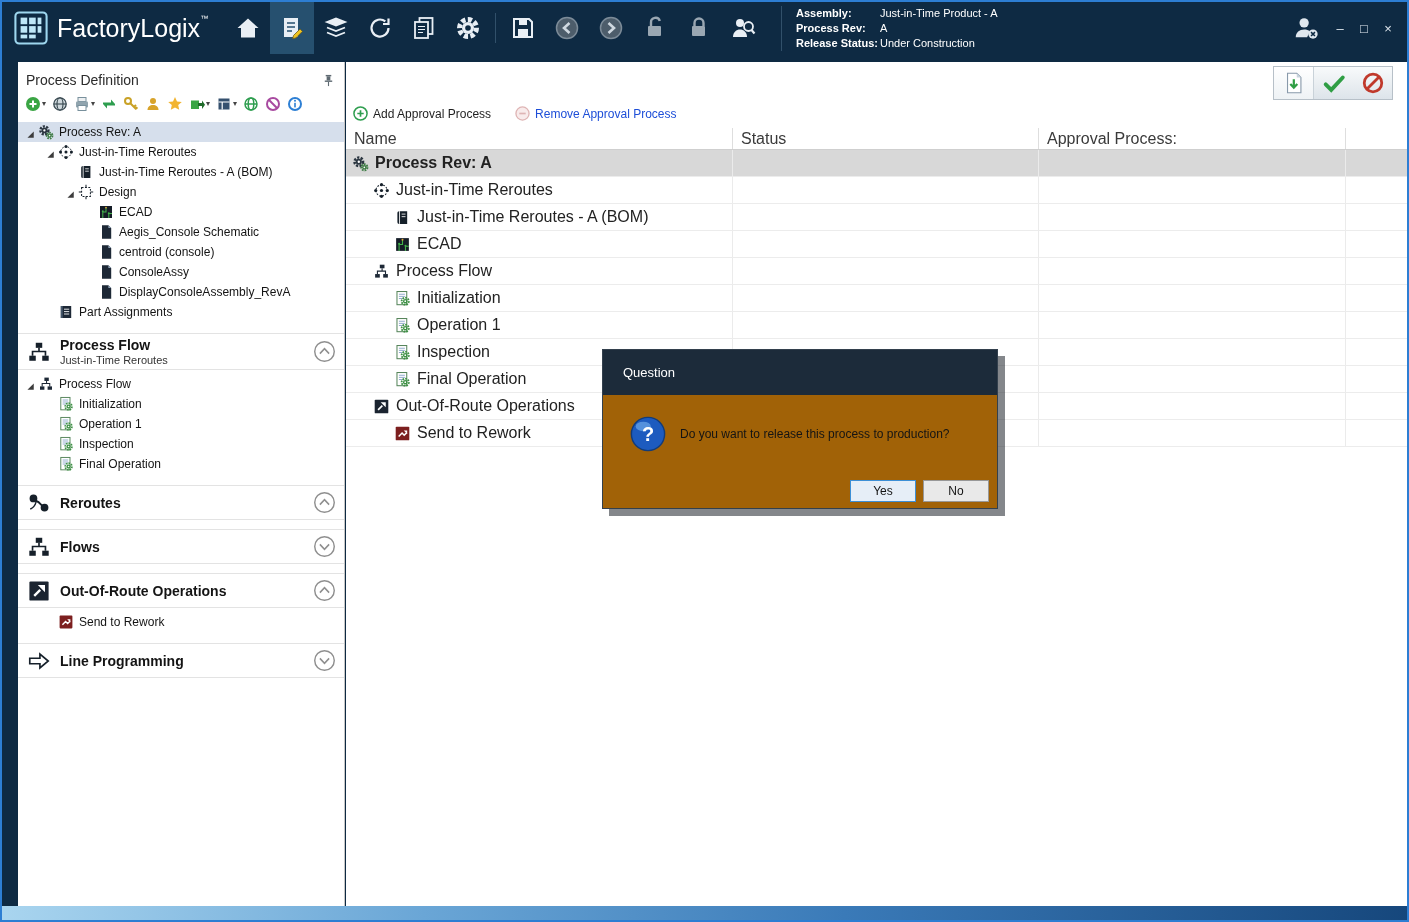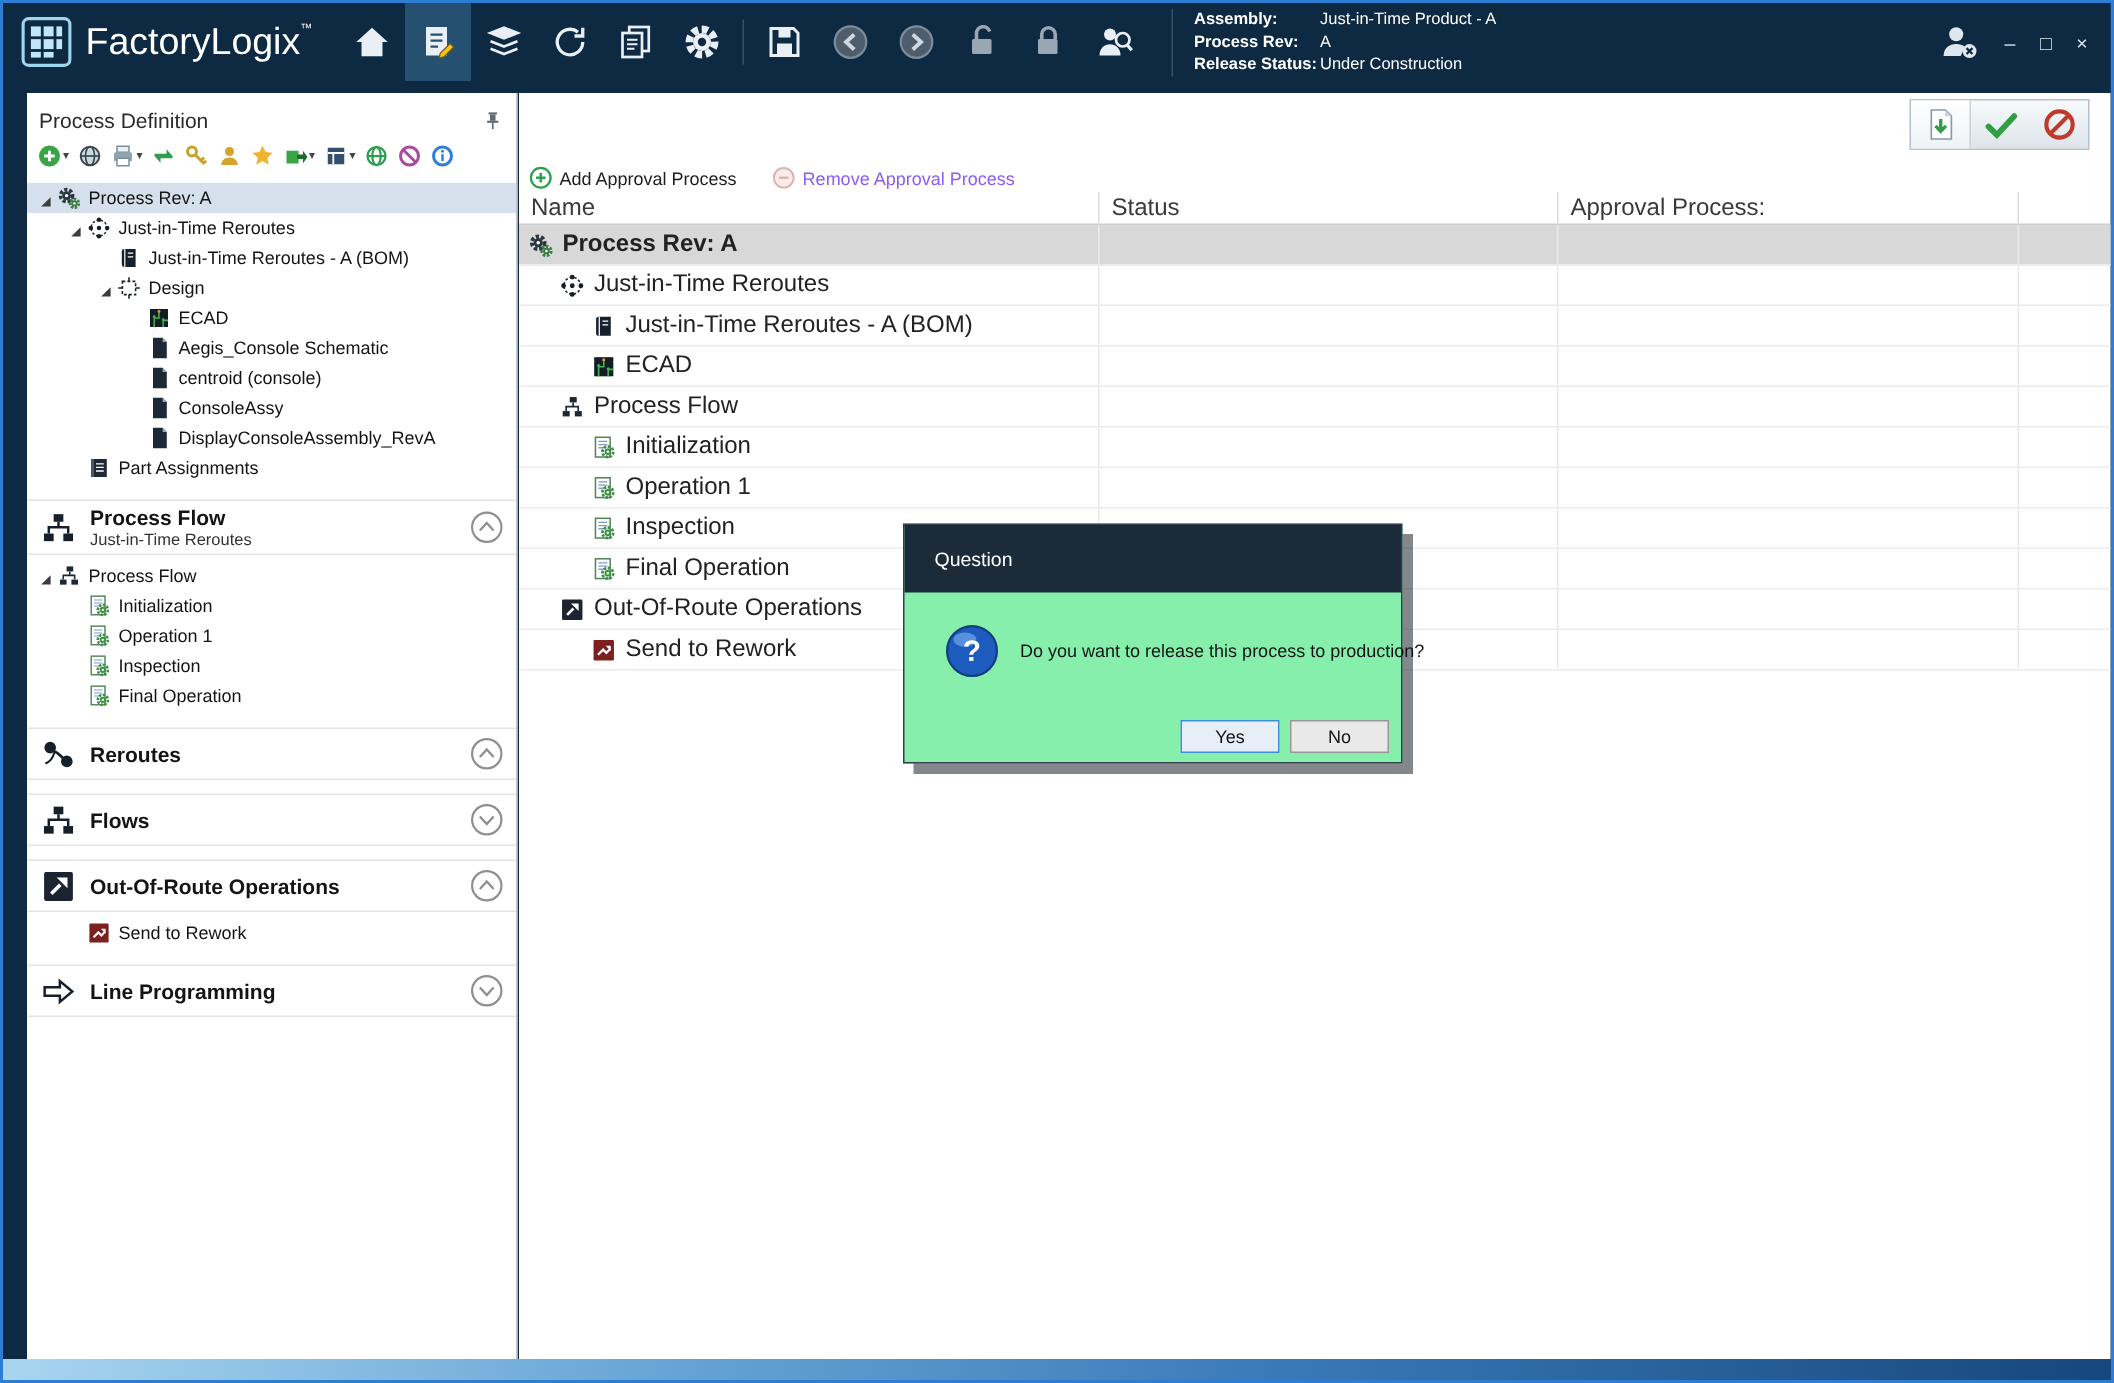--- a/index.html
+++ b/index.html
@@ -58,38 +58,38 @@
 
   
   .main-head { height:44px; position:relative; }
   .main-title { position:absolute; left:13px; top:16px; font-size:19px; color:#5f5f5f; white-space:nowrap; }
   .main-title .status { margin-left:12px; }
   .release-group { position:absolute; right:14px; top:4px; width:120px; height:34px; border:1px solid #b7c0c8; background:linear-gradient(#f8fafb,#dde4ea); display:flex; }
   .release-btn { flex:1; display:flex; align-items:center; justify-content:center; cursor:pointer; }
   .release-btn.first { background:linear-gradient(#ffffff,#eef2f5); border-right:1px solid #c9d2d9; }
   .release-btn .icon { width:24px; height:24px; }
 
-  .main-toolbar { height:20px; display:flex; align-items:flex-end; padding-left:7px; }
+  .main-toolbar { height:20px; display:flex; align-items:flex-start; padding-left:7px; }
   .tb-action { display:flex; align-items:center; gap:5px; font-size:12px; color:#1e1e1e; margin-right:24px; cursor:pointer; }
   .tb-action .icon { width:15px; height:15px; }
-  .tb-action.disabled { color:#8b5cf6; cursor:default;margin-top:24px; }
+  .tb-action.disabled { color:#1d4ed8; cursor:default; }
 
   .grid { font-size:16px; color:#222; margin-top:2px; }
   .grid-header { display:grid; grid-template-columns:387px 306px 307px 1fr; height:22px; border-bottom:1px solid #cfcfcf; }
   .grid-header > div { display:flex; align-items:center; padding-left:8px; border-right:1px solid #dedede; color:#3a3a3a; }
   .grid-header > div:last-child { border-right:none; }
   .grid-row { display:grid; grid-template-columns:387px 306px 307px 1fr; height:27px; border-bottom:1px solid #ececec; }
   .grid-row > div { display:flex; align-items:center; border-right:1px solid #ebebeb; }
   .grid-row > div:last-child { border-right:none; }
   .grid-row.selected { background:#d8d8d8; }
   .row-name { gap:6px; white-space:nowrap; }
   .nm-icon { width:17px; height:17px; flex:none; }
 
   
-  .dialog { position:absolute; left:600px; top:347px; width:333px; background:#86efac; border:1px solid #33404d; box-shadow:7px 7px 0 rgba(10,16,24,0.5); z-index:10; }
+  .dialog { position:absolute; left:600px; top:347px; width:396px; background:#a16207; border:1px solid #33404d; box-shadow:7px 7px 0 rgba(10,16,24,0.5); z-index:10; }
   .dialog-title { height:45px; background:#1c2b3a; color:#fff; display:flex; align-items:center; padding-left:20px; font-size:13px; }
   .dialog-body { position:relative; height:113px; }
   .dialog-content { display:flex; align-items:center; gap:13px; padding:20px 10px 0 26px; }
   .q-icon { width:38px; height:38px; flex:none; }
   .dialog-message { font-size:12px; color:#141414; white-space:nowrap; }
   .dialog-buttons { position:absolute; right:8px; bottom:6px; display:flex; gap:7px; }
   .dlg-btn { width:66px; height:22px; font-size:12px; font-family:inherit; color:#141414; background:#e9e9e9; border:1px solid #989898; cursor:pointer; }
   .dlg-btn.primary { border:1px solid #3d8fd6; background:#e6eef7; }
 
   

